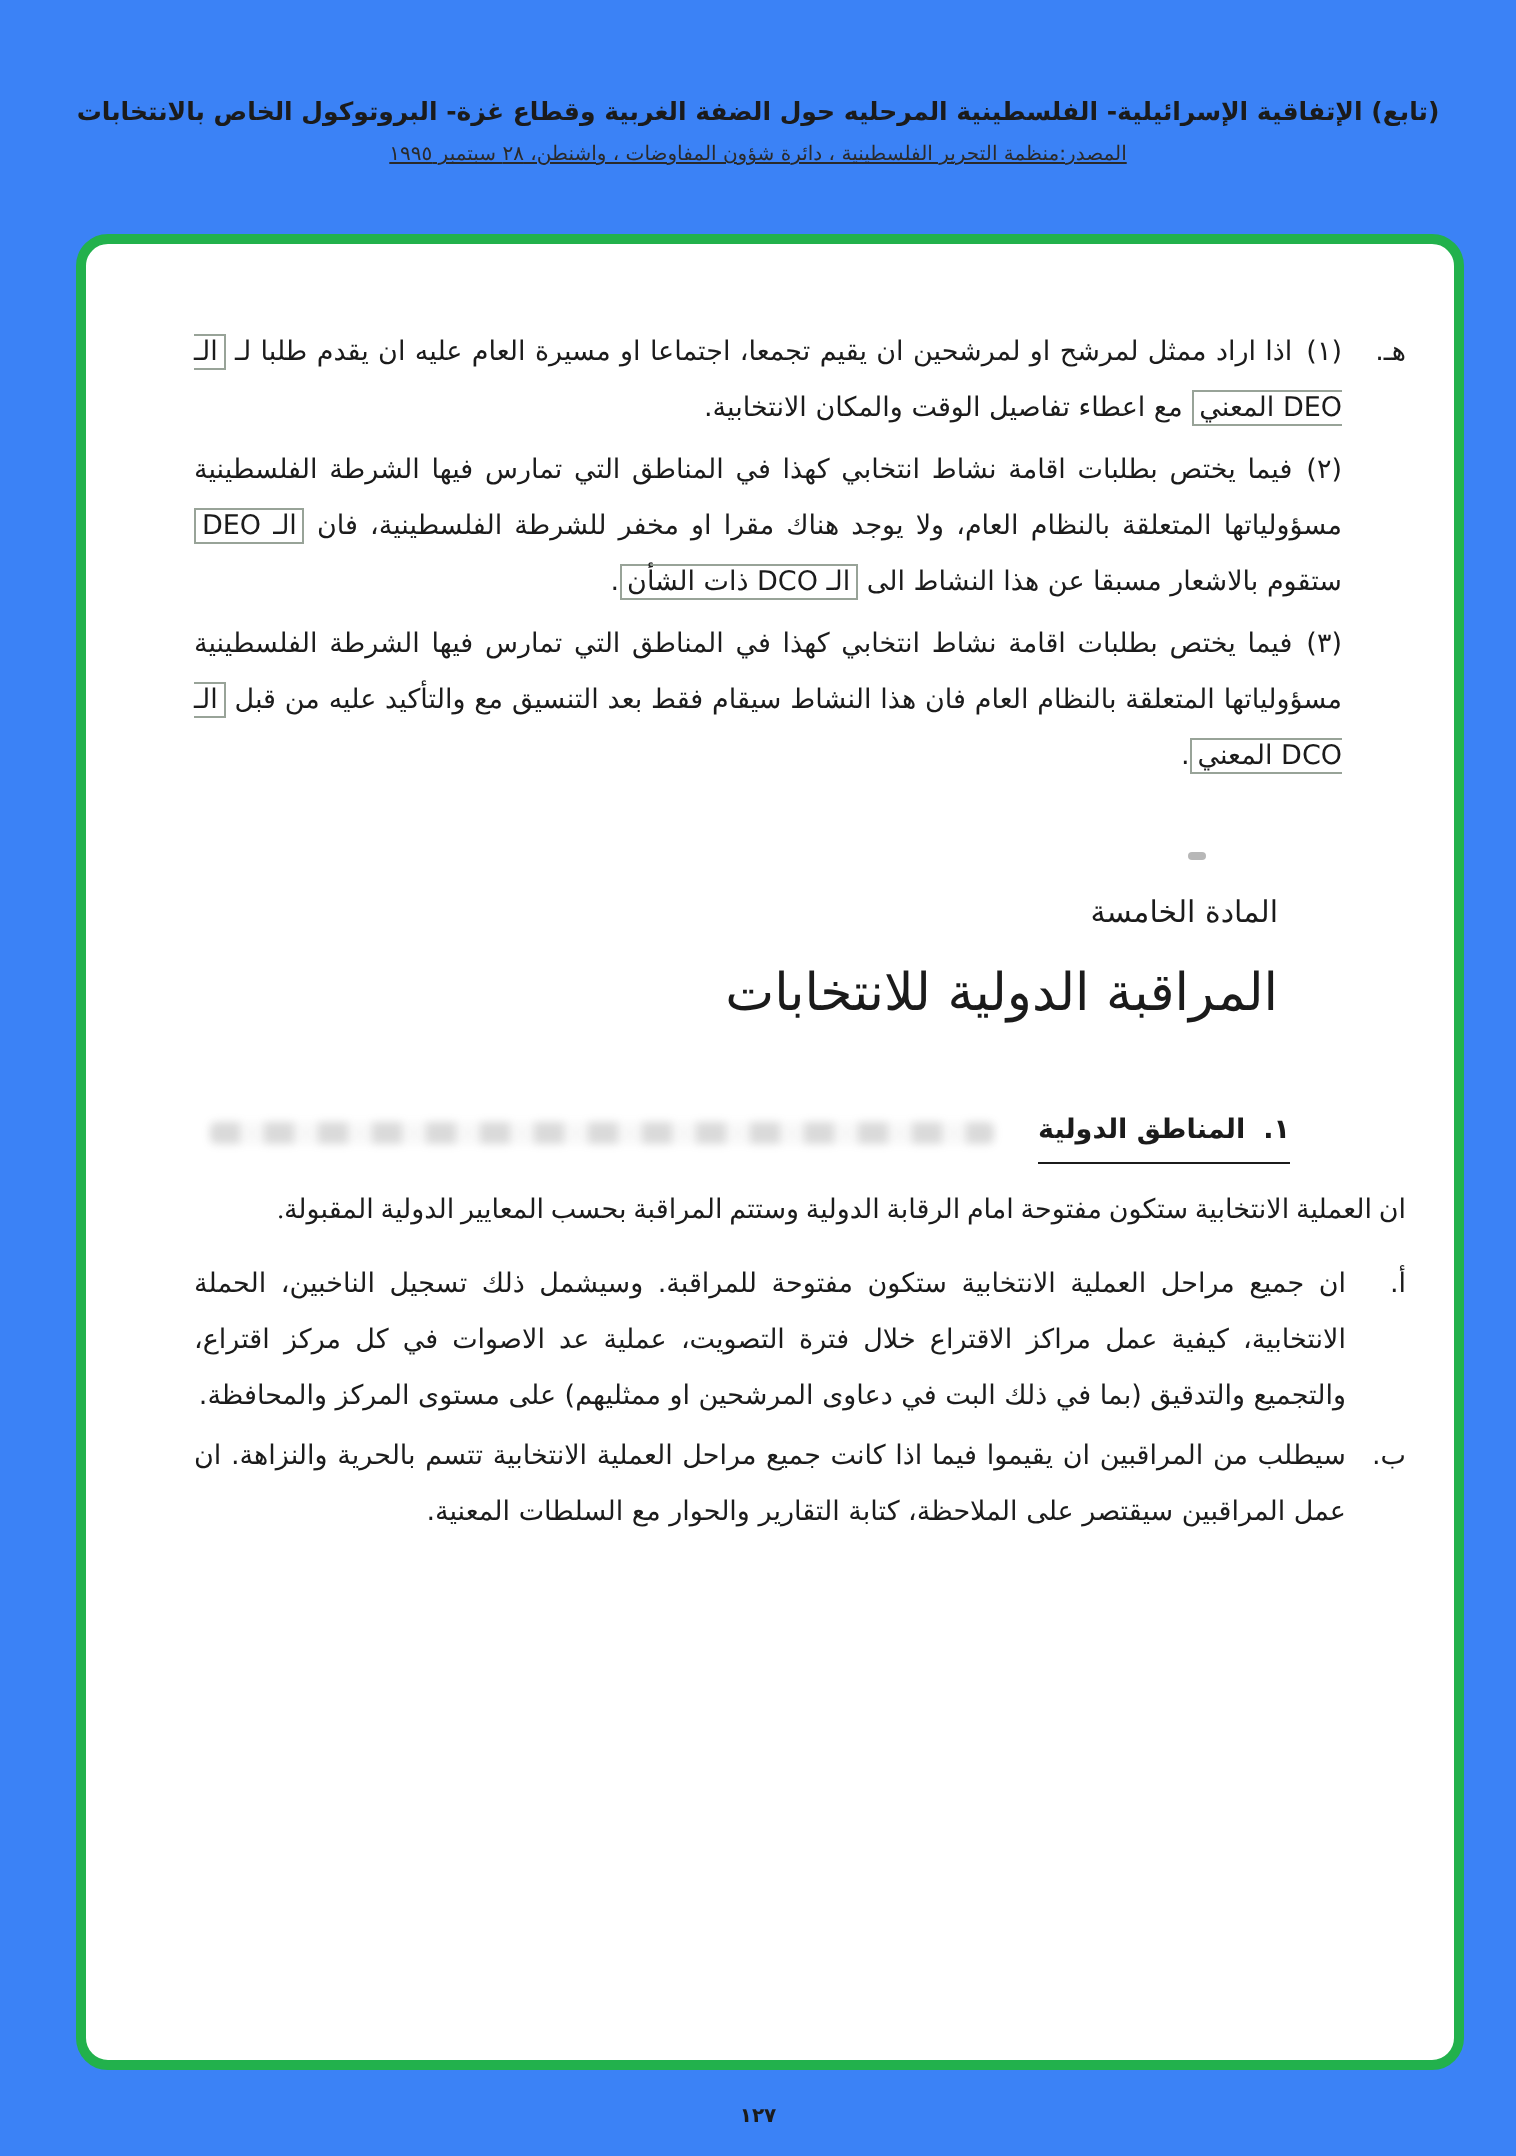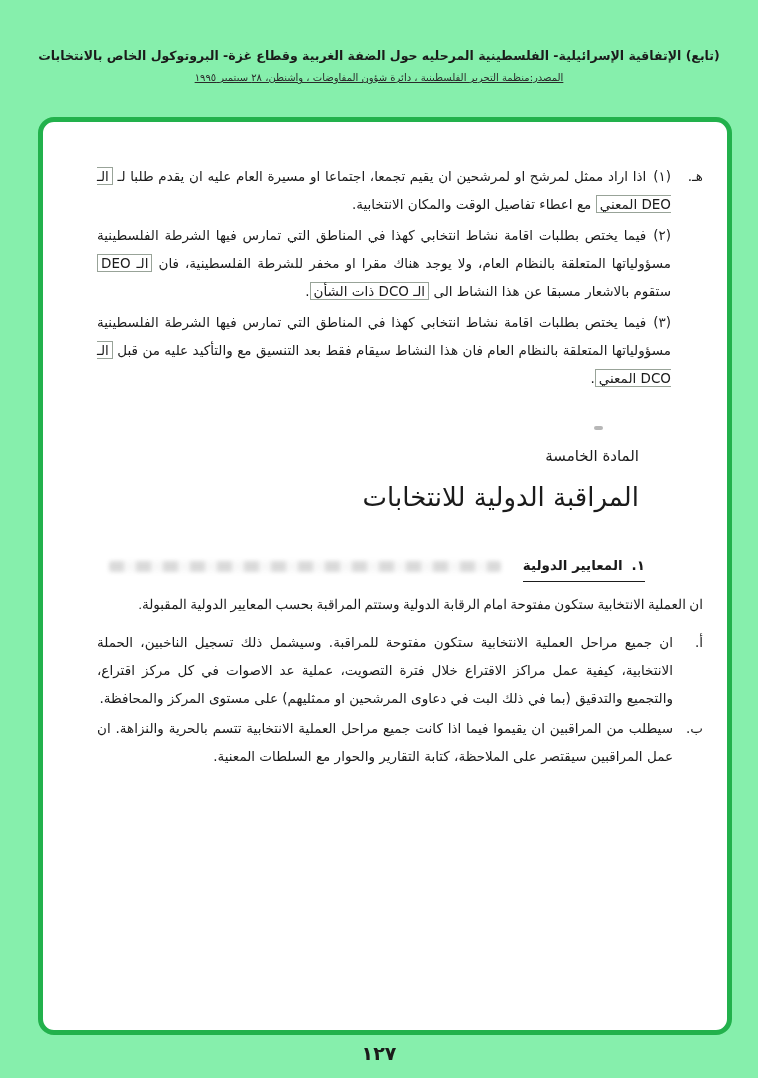--- a/index.html
+++ b/index.html
@@ -62,26 +62,26 @@
   }
 
   .section-para { margin: 9px 0 0 0; text-align: justify; font-family: Liberation Serif, serif; }
 
   .items { margin-top: 9px; }
   .item { display: flex; margin-bottom: 2px; }
   .item .marker { flex: 0 0 30px; }
   .item p { flex: 1; margin: 0; text-align: justify; }
 
   .doc-footer { position: absolute; bottom: 14px; left: 0; width: 100%; text-align: center; }
-  .page-number { font-size: 19px; font-weight: bold; letter-spacing: 2px; }
+  .page-number { font-size: 10px; font-weight: bold; letter-spacing: 2px; }
 </style>
 </head>
 <body>
 
-<div class="page" style="background: #86efac; color: rgb(27, 27, 27);">
+<div class="page" style="background: #3b82f6; color: rgb(27, 27, 27);">
 
   <header class="doc-header">
     <div class="h1">(تابع) الإتفاقية الإسرائيلية- الفلسطينية المرحليه حول الضفة الغربية وقطاع غزة- البروتوكول الخاص بالانتخابات</div>
     <div class="h2">المصدر:منظمة التحرير الفلسطينية ، دائرة شؤون المفاوضات ، واشنطن، ٢٨ سبتمبر ١٩٩٥</div>
   </header>
 
   <div class="green-box" style="border-color: rgb(34, 177, 76);">
     <div class="content">
 
       <div class="clause">
@@ -99,21 +99,21 @@
         <p class="ctext"><span class="num">(٣)</span><span><span>فيما يختص بطلبات اقامة نشاط انتخابي كهذا في المناطق التي تمارس فيها الشرطة الفلسطينية مسؤولياتها المتعلقة بالنظام العام فان هذا النشاط سيقام فقط بعد التنسيق مع والتأكيد عليه من قبل </span><span class="boxed">الـ DCO المعني</span><span>.</span></span></p>
       </div>
 
       <div class="article">
         <span class="tick"></span>
         <div class="article-title">المادة الخامسة</div>
         <div class="article-subtitle">المراقبة الدولية للانتخابات</div>
       </div>
 
       <div class="section-heading">
-        <span class="heading-text"><span class="heading-num">١.</span><span>المعايير الدولية</span></span>
+        <span class="heading-text"><span class="heading-num">١.</span><span>المناطق الدولية</span></span>
         <span class="smudge"></span>
       </div>
       <p class="section-para">ان العملية الانتخابية ستكون مفتوحة امام الرقابة الدولية وستتم المراقبة بحسب المعايير الدولية المقبولة.</p>
 
       <div class="items">
         <div class="item">
           <span class="marker">أ.</span>
           <p>ان جميع مراحل العملية الانتخابية ستكون مفتوحة للمراقبة. وسيشمل ذلك تسجيل الناخبين، الحملة الانتخابية، كيفية عمل مراكز الاقتراع خلال فترة التصويت، عملية عد الاصوات في كل مركز اقتراع، والتجميع والتدقيق (بما في ذلك البت في دعاوى المرشحين او ممثليهم) على مستوى المركز والمحافظة.</p>
         </div>
         <div class="item">

